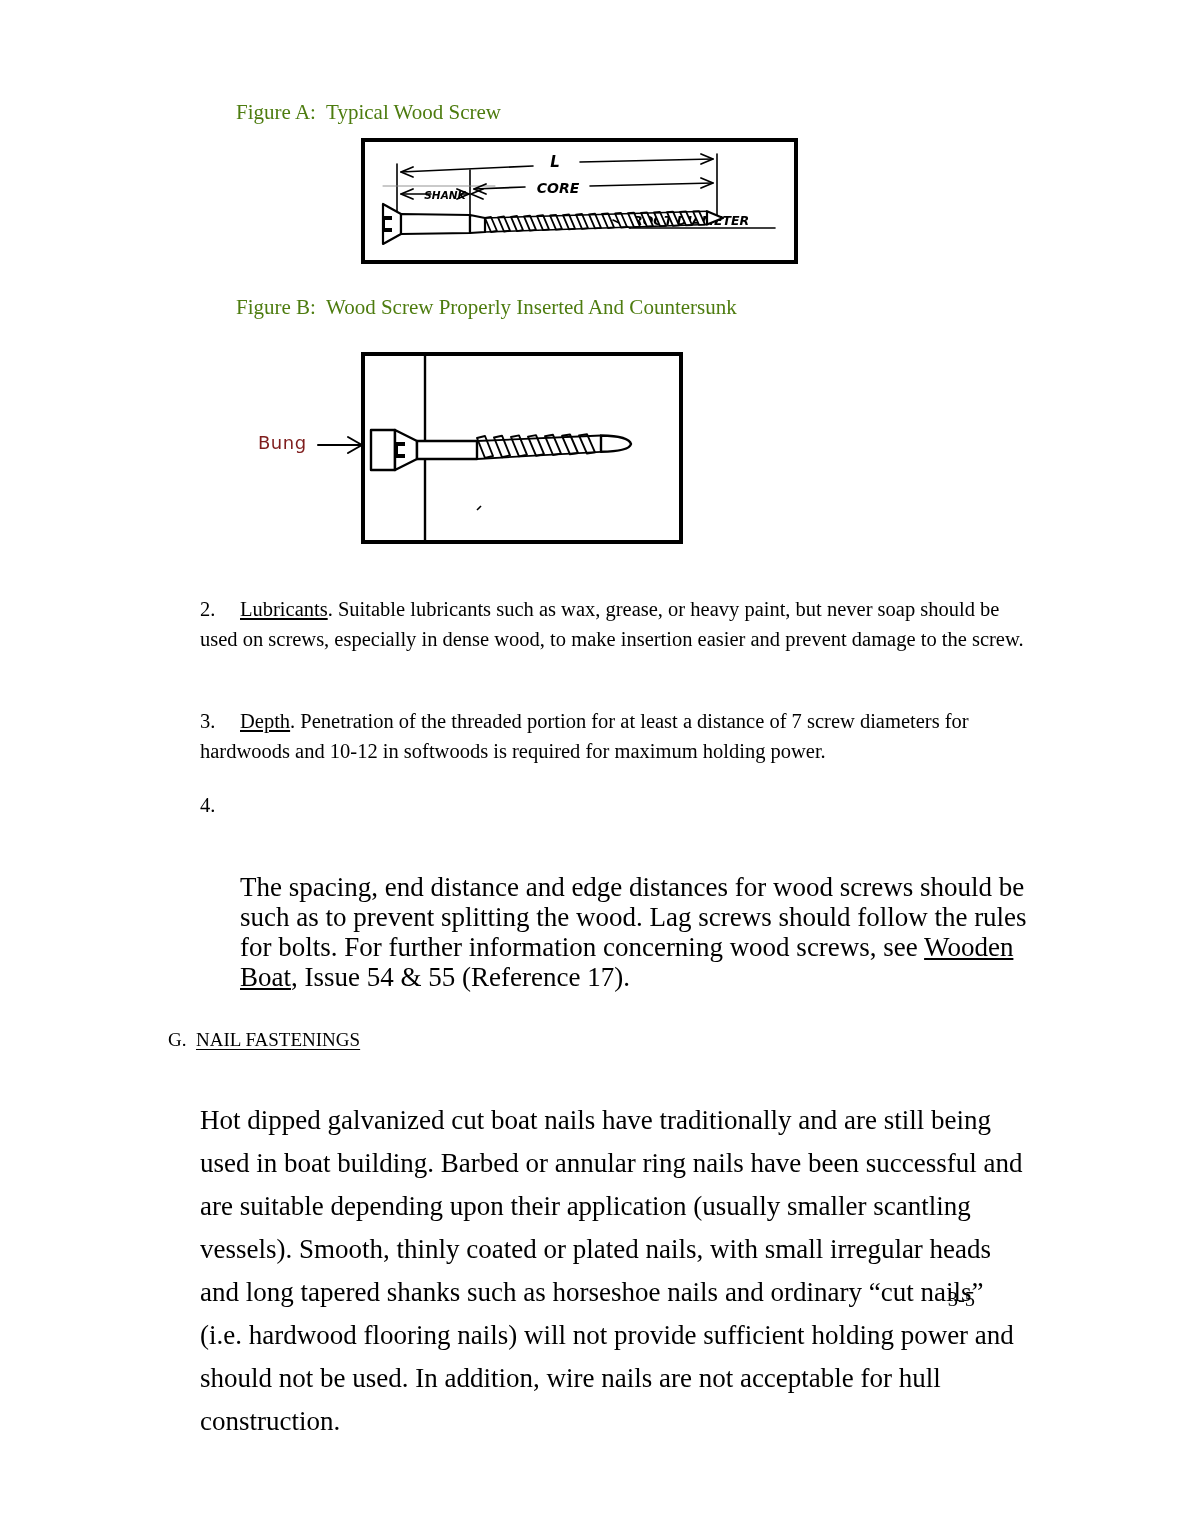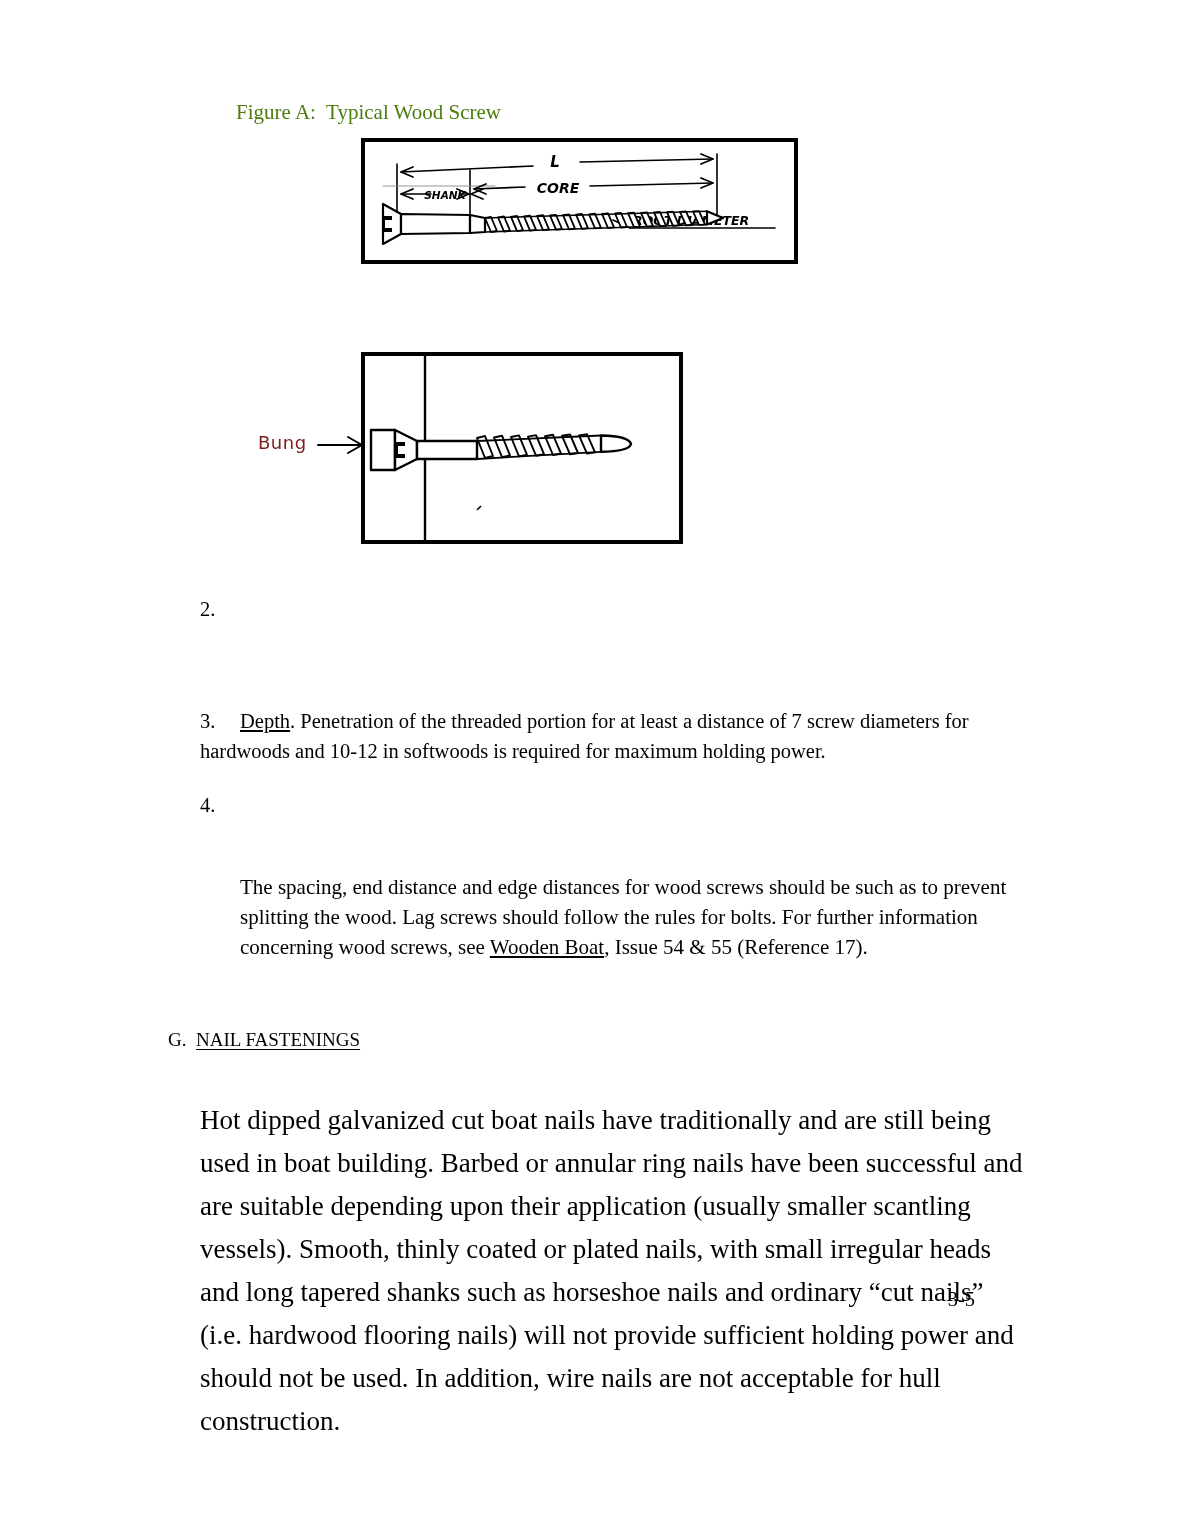--- a/index.html
+++ b/index.html
@@ -104,21 +104,21 @@
 
   #item-2 { top: 594px; }
   #item-3 { top: 706px; }
   #item-4 { top: 790px; }
 
   #para-spacing {
     position: absolute;
     left: 240px;
     top: 872px;
     width: 790px;
-    font-size: 21px;
+    font-size: 27px;
     line-height: 30px;
   }
 
   #section-g {
     position: absolute;
     left: 168px;
     top: 1026px;
     font-size: 19px;
     line-height: 28px;
     white-space: pre;
@@ -232,20 +232,21 @@
         <line x1="120" y1="90" x2="342" y2="82.5"></line>
         <line x1="120" y1="76" x2="342" y2="69.2"></line>
       </g>
 
       <g stroke="#000" fill="#fff" stroke-width="2.2" stroke-linejoin="round">
         <path d="M 342,69.2 L 358,76 L 342,82.5 Z"></path>
       </g>
     </svg>
   </div>
 
+  <div class="fig-caption" id="caption-b">Figure B:  Wood Screw Properly Inserted And Countersunk</div>
 
   <div id="bung-callout">
     <div id="bung-label">Bung</div>
     <svg id="bung-arrow" width="52" height="22" viewBox="0 0 52 22">
       <g stroke="#000" fill="none" stroke-width="2" stroke-linecap="round" stroke-linejoin="round">
         <line x1="2" y1="11" x2="44" y2="11"></line>
         <polyline points="32,3 46,11 32,19"></polyline>
       </g>
     </svg>
   </div>
@@ -287,20 +288,21 @@
       </g>
 
       <g stroke="#000" fill="none" stroke-width="1.6">
         <line x1="112" y1="154" x2="116" y2="150"></line>
       </g>
     </svg>
   </div>
 
   <div class="numbered-item" id="item-2">
     <span class="marker">2.</span>
+    <span class="body"><span class="u">Lubricants</span><span>.  Suitable lubricants such as wax, grease, or heavy paint, but never soap should be used on screws, especially in dense wood, to make insertion easier and prevent damage to the screw.</span></span>
   </div>
 
   <div class="numbered-item" id="item-3">
     <span class="marker">3.</span>
     <span class="body"><span class="u">Depth</span><span>.  Penetration of the threaded portion for at least a distance of 7 screw diameters for hardwoods and 10-12 in softwoods is required for maximum holding power.</span></span>
   </div>
 
   <div class="numbered-item" id="item-4">
     <span class="marker">4.</span>
   </div>

